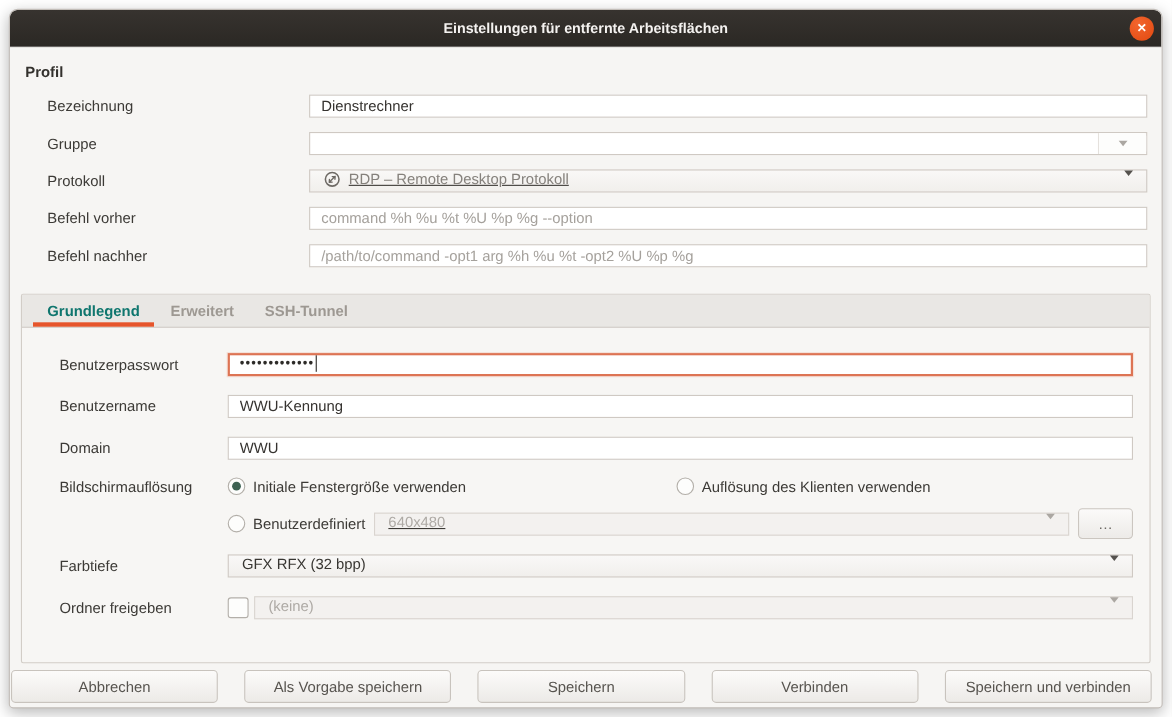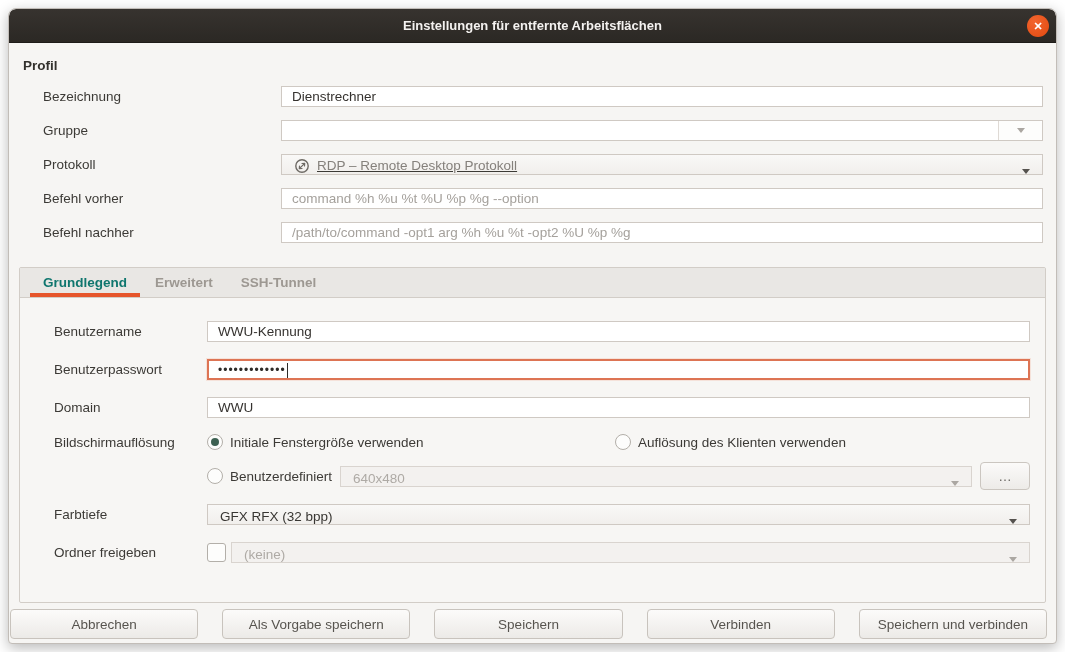--- a/index.html
+++ b/index.html
@@ -18,21 +18,21 @@
   .close-btn { position: absolute; right: 7px; top: 6px; width: 22px; height: 22px; border-radius: 50%;
                background: radial-gradient(circle at 35% 30%, #f2652e, #e24910); border: none;
                color: #fff; font-size: 11px; font-weight: bold; line-height: 20px; text-align: center; cursor: pointer; }
 
   
   .row { display: grid; align-items: center; }
   .prow { grid-template-columns: 258px 1fr; padding: 0 13px 0 14px; margin-bottom: 6px; height: 28px; }
   .trow { grid-template-columns: 173px 1fr; padding: 0 15px 0 14px; margin-bottom: 10px; height: 28px; }
   .lbl { color: #3c3a36; margin-left: 20px; }
   .field, .combo, .dropdown { height: 21px; border: 1px solid #cfc9c3; border-radius: 0; background: #fff;
-           display: flex; align-items: flex-end; width: 100%; }
+           display: flex; align-items: flex-start; width: 100%; }
   .field input { flex: 1; height: 100%; border: none; outline: none; background: transparent;
                  font: 13.5px "Liberation Sans", sans-serif; color: #35322f; padding: 0 10px; min-width: 0; }
   .field input::placeholder { color: #a5a19c; opacity: 1; }
   .combo { padding: 0; }
   .combo .entry { flex: 1; height: 100%; display: flex; align-items: center; padding: 0 10px; color: #35322f; }
   .combo .drop-btn { width: 44px; height: 100%; border-left: 1px solid #dfdad5; display: flex;
                      align-items: center; justify-content: center; background: #fdfdfc; border-radius: 0 3px 3px 0; cursor: pointer; }
   .dropdown { background: linear-gradient(#f9f8f7,#f1efec); padding: 0 12px; justify-content: space-between; cursor: pointer; }
   .dropdown .val { color: #383632; }
   .dropdown .val.dim { color: #85817c; }
@@ -66,21 +66,21 @@
   .radio { width: 16px; height: 16px; border-radius: 50%; border: 1px solid #b3afa9; background: #fdfdfc;
            display: inline-flex; align-items: center; justify-content: center; flex: none; }
   .radio .dot { width: 8px; height: 8px; border-radius: 50%; background: #3d6152; display: none; }
   .radio.checked .dot { display: block; }
   .checkbox { width: 19px; height: 19px; border: 1px solid #b3afa9; border-radius: 3px; background: #fdfdfc; flex: none; cursor: pointer; }
 
   .res-row1 { height: 22px; margin-bottom: 9px; }
   .res-col { position: relative; display: flex; align-items: center; }
   .res-client { position: absolute; left: 408px; }
   .res-row2-inner { display: flex; align-items: center; gap: 8px; }
-  .res-row2-inner .dropdown { flex: 1; }
+  .res-row2-inner .dropdown { flex: 1; text-decoration: underline; }
   .more-btn { width: 50px; height: 28px; border: 1px solid #cbc6c0; border-radius: 4px;
               background: linear-gradient(#fbfaf9,#edebe8); color: #6b6863; cursor: pointer;
               font: 13.5px "Liberation Sans", sans-serif; }
   .share-inner { display: flex; align-items: center; gap: 5px; }
   .share-inner .dropdown { flex: 1; }
 
   
   .footer { display: flex; gap: 24px; padding: 6px 9px 0 1px; border-radius: 13px; }
   .footer button { flex: 1; height: 30px; border: 1px solid #c8c3bd; border-radius: 4px;
                    background: linear-gradient(#fcfbfa,#eceae7); color: #57544f;
@@ -157,33 +157,33 @@
       </div>
       <div class="tab">
         <span>SSH-Tunnel</span>
       </div>
     </div>
 
     <div class="tabcontent">
 
 
       <div class="row trow">
-        <span class="lbl">Benutzername</span>
-        <span class="field">
-          <input type="text" value="WWU-Kennung" style="">
-        </span>
-      </div>
-
-      <div class="row trow">
         <span class="lbl">Benutzerpasswort</span>
         <span class="field focused">
           <span class="pw">
             <span>•••••••••••••</span>
             <span class="caret"></span>
           </span>
+        </span>
+      </div>
+
+      <div class="row trow">
+        <span class="lbl">Benutzername</span>
+        <span class="field">
+          <input type="text" value="WWU-Kennung" style="">
         </span>
       </div>
 
       <div class="row trow">
         <span class="lbl">Domain</span>
         <span class="field">
           <input type="text" value="WWU" style="">
         </span>
       </div>
 

